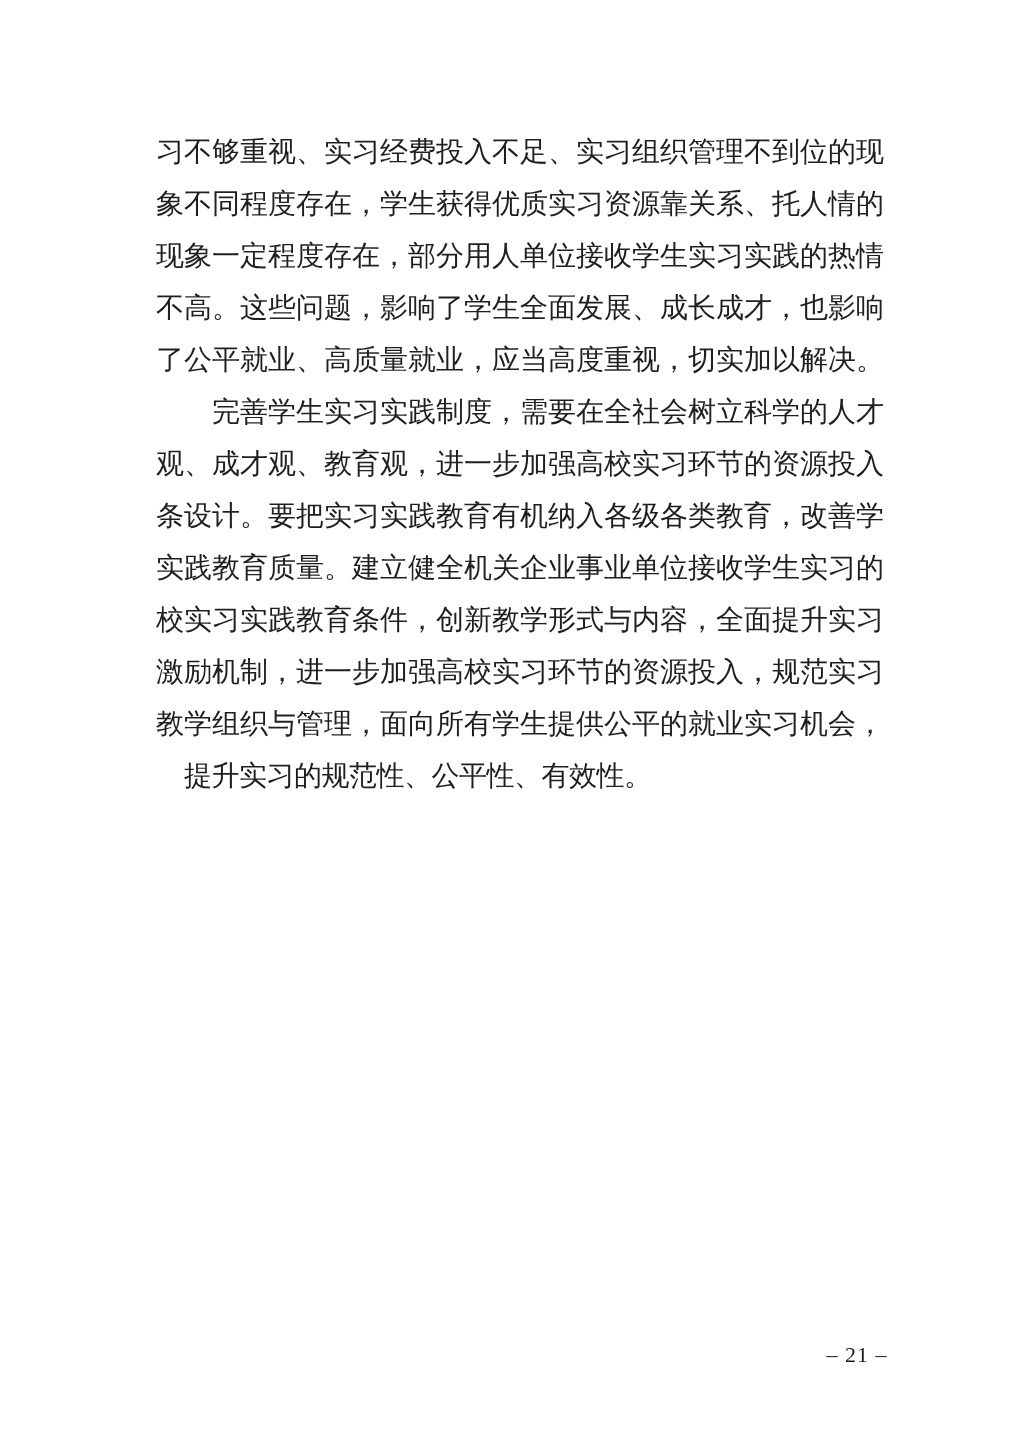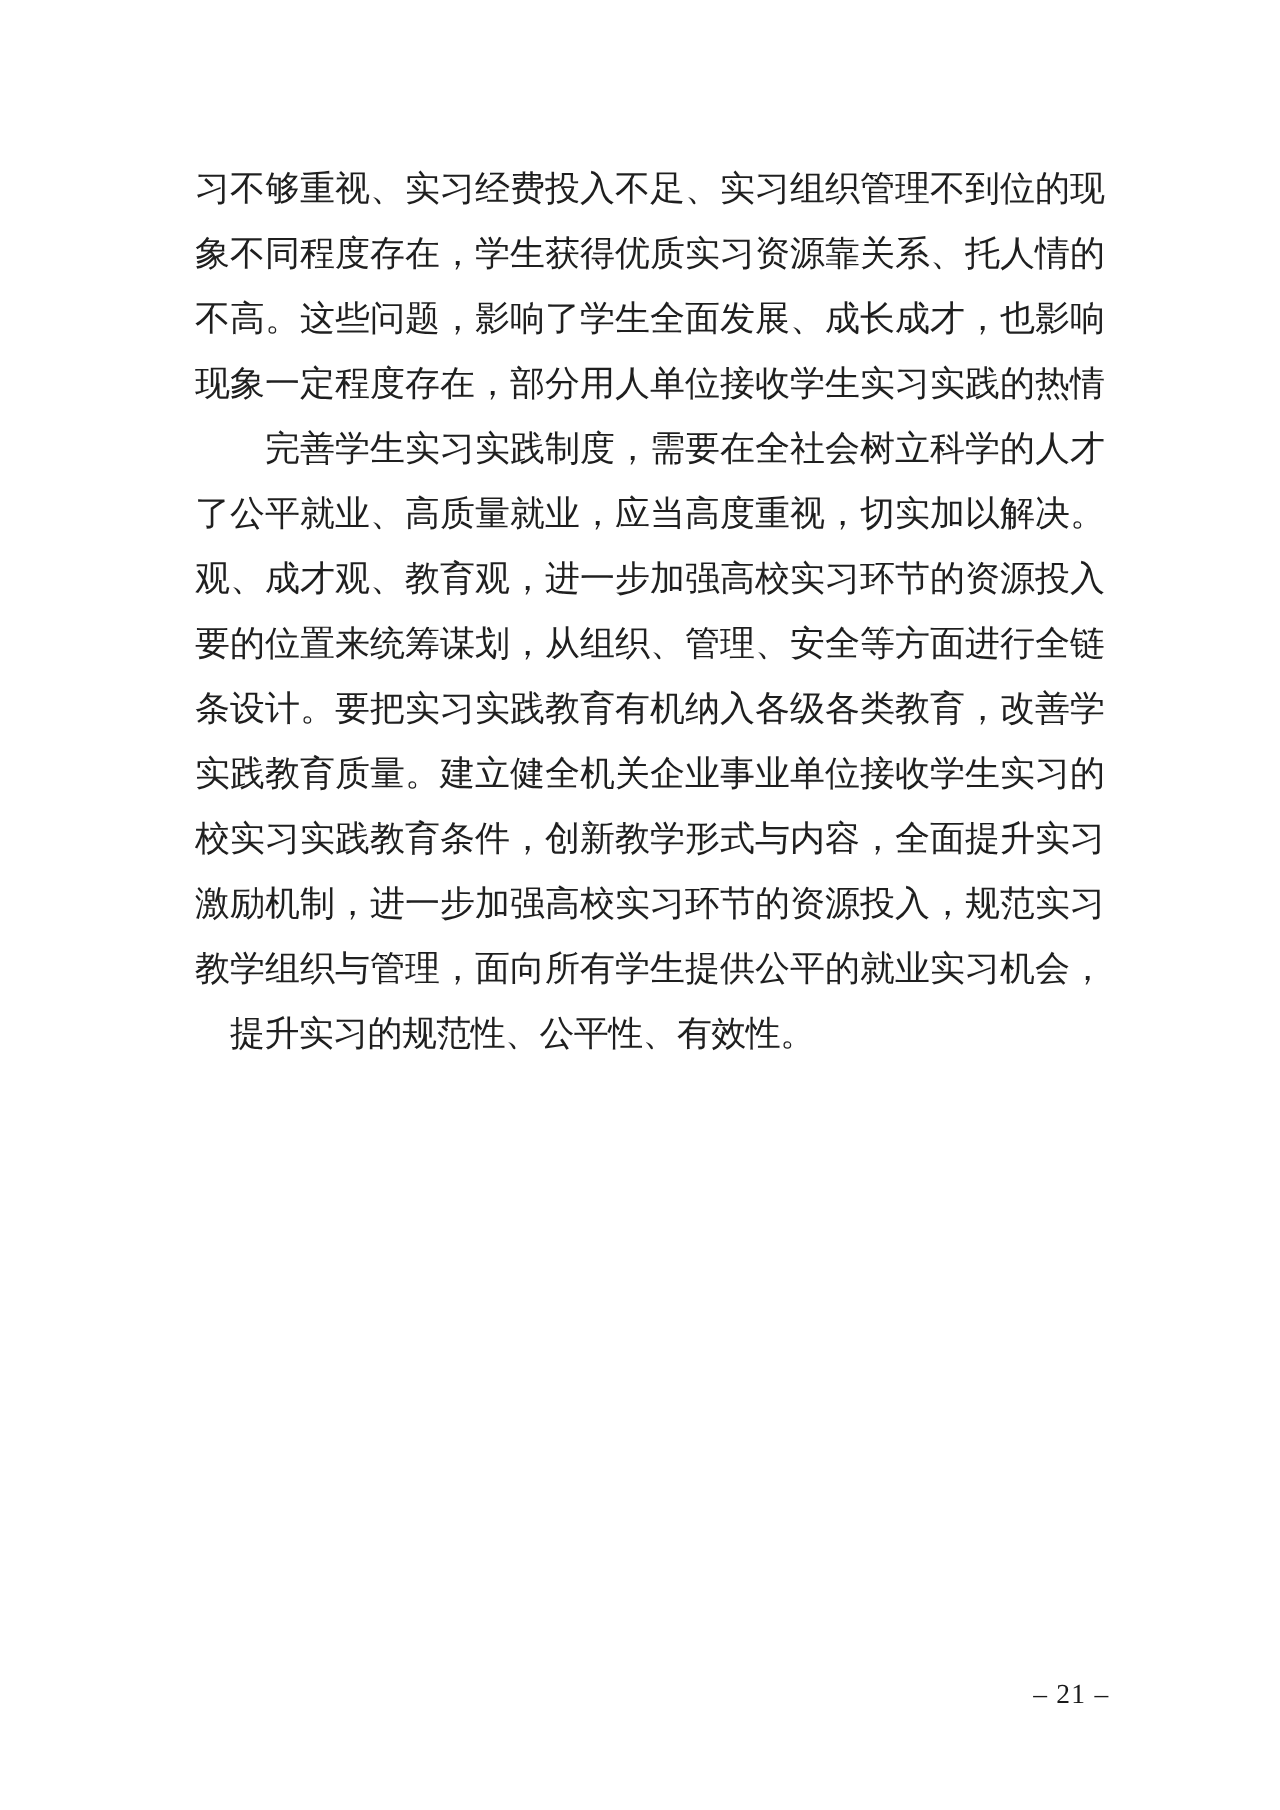--- a/index.html
+++ b/index.html
@@ -56,27 +56,26 @@
 </style>
 </head>
 <body>
 
 <div class="page">
 
   <div class="text-block">
 
     <div class="line">习不够重视、实习经费投入不足、实习组织管理不到位的现</div>
     <div class="line">象不同程度存在，学生获得优质实习资源靠关系、托人情的</div>
+    <div class="line">现象一定程度存在，部分用人单位接收学生实习实践的热情</div>
     <div class="line">不高。这些问题，影响了学生全面发展、成长成才，也影响</div>
-    <div class="line">现象一定程度存在，部分用人单位接收学生实习实践的热情</div>
+    <div class="line">了公平就业、高质量就业，应当高度重视，切实加以解决。</div>
+
     <div class="line indent">完善学生实习实践制度，需要在全社会树立科学的人才</div>
-
-    <div class="line">了公平就业、高质量就业，应当高度重视，切实加以解决。</div>
     <div class="line">观、成才观、教育观，进一步加强高校实习环节的资源投入</div>
-    <div class="line">要的位置来统筹谋划，从组织、管理、安全等方面进行全链</div>
     <div class="line">条设计。要把实习实践教育有机纳入各级各类教育，改善学</div>
     <div class="line">实践教育质量。建立健全机关企业事业单位接收学生实习的</div>
     <div class="line">校实习实践教育条件，创新教学形式与内容，全面提升实习</div>
     <div class="line">激励机制，进一步加强高校实习环节的资源投入，规范实习</div>
     <div class="line">教学组织与管理，面向所有学生提供公平的就业实习机会，</div>
     <div class="line short">提升实习的规范性、公平性、有效性。</div>
   </div>
 
   <div class="page-number">– 21 –</div>
 

